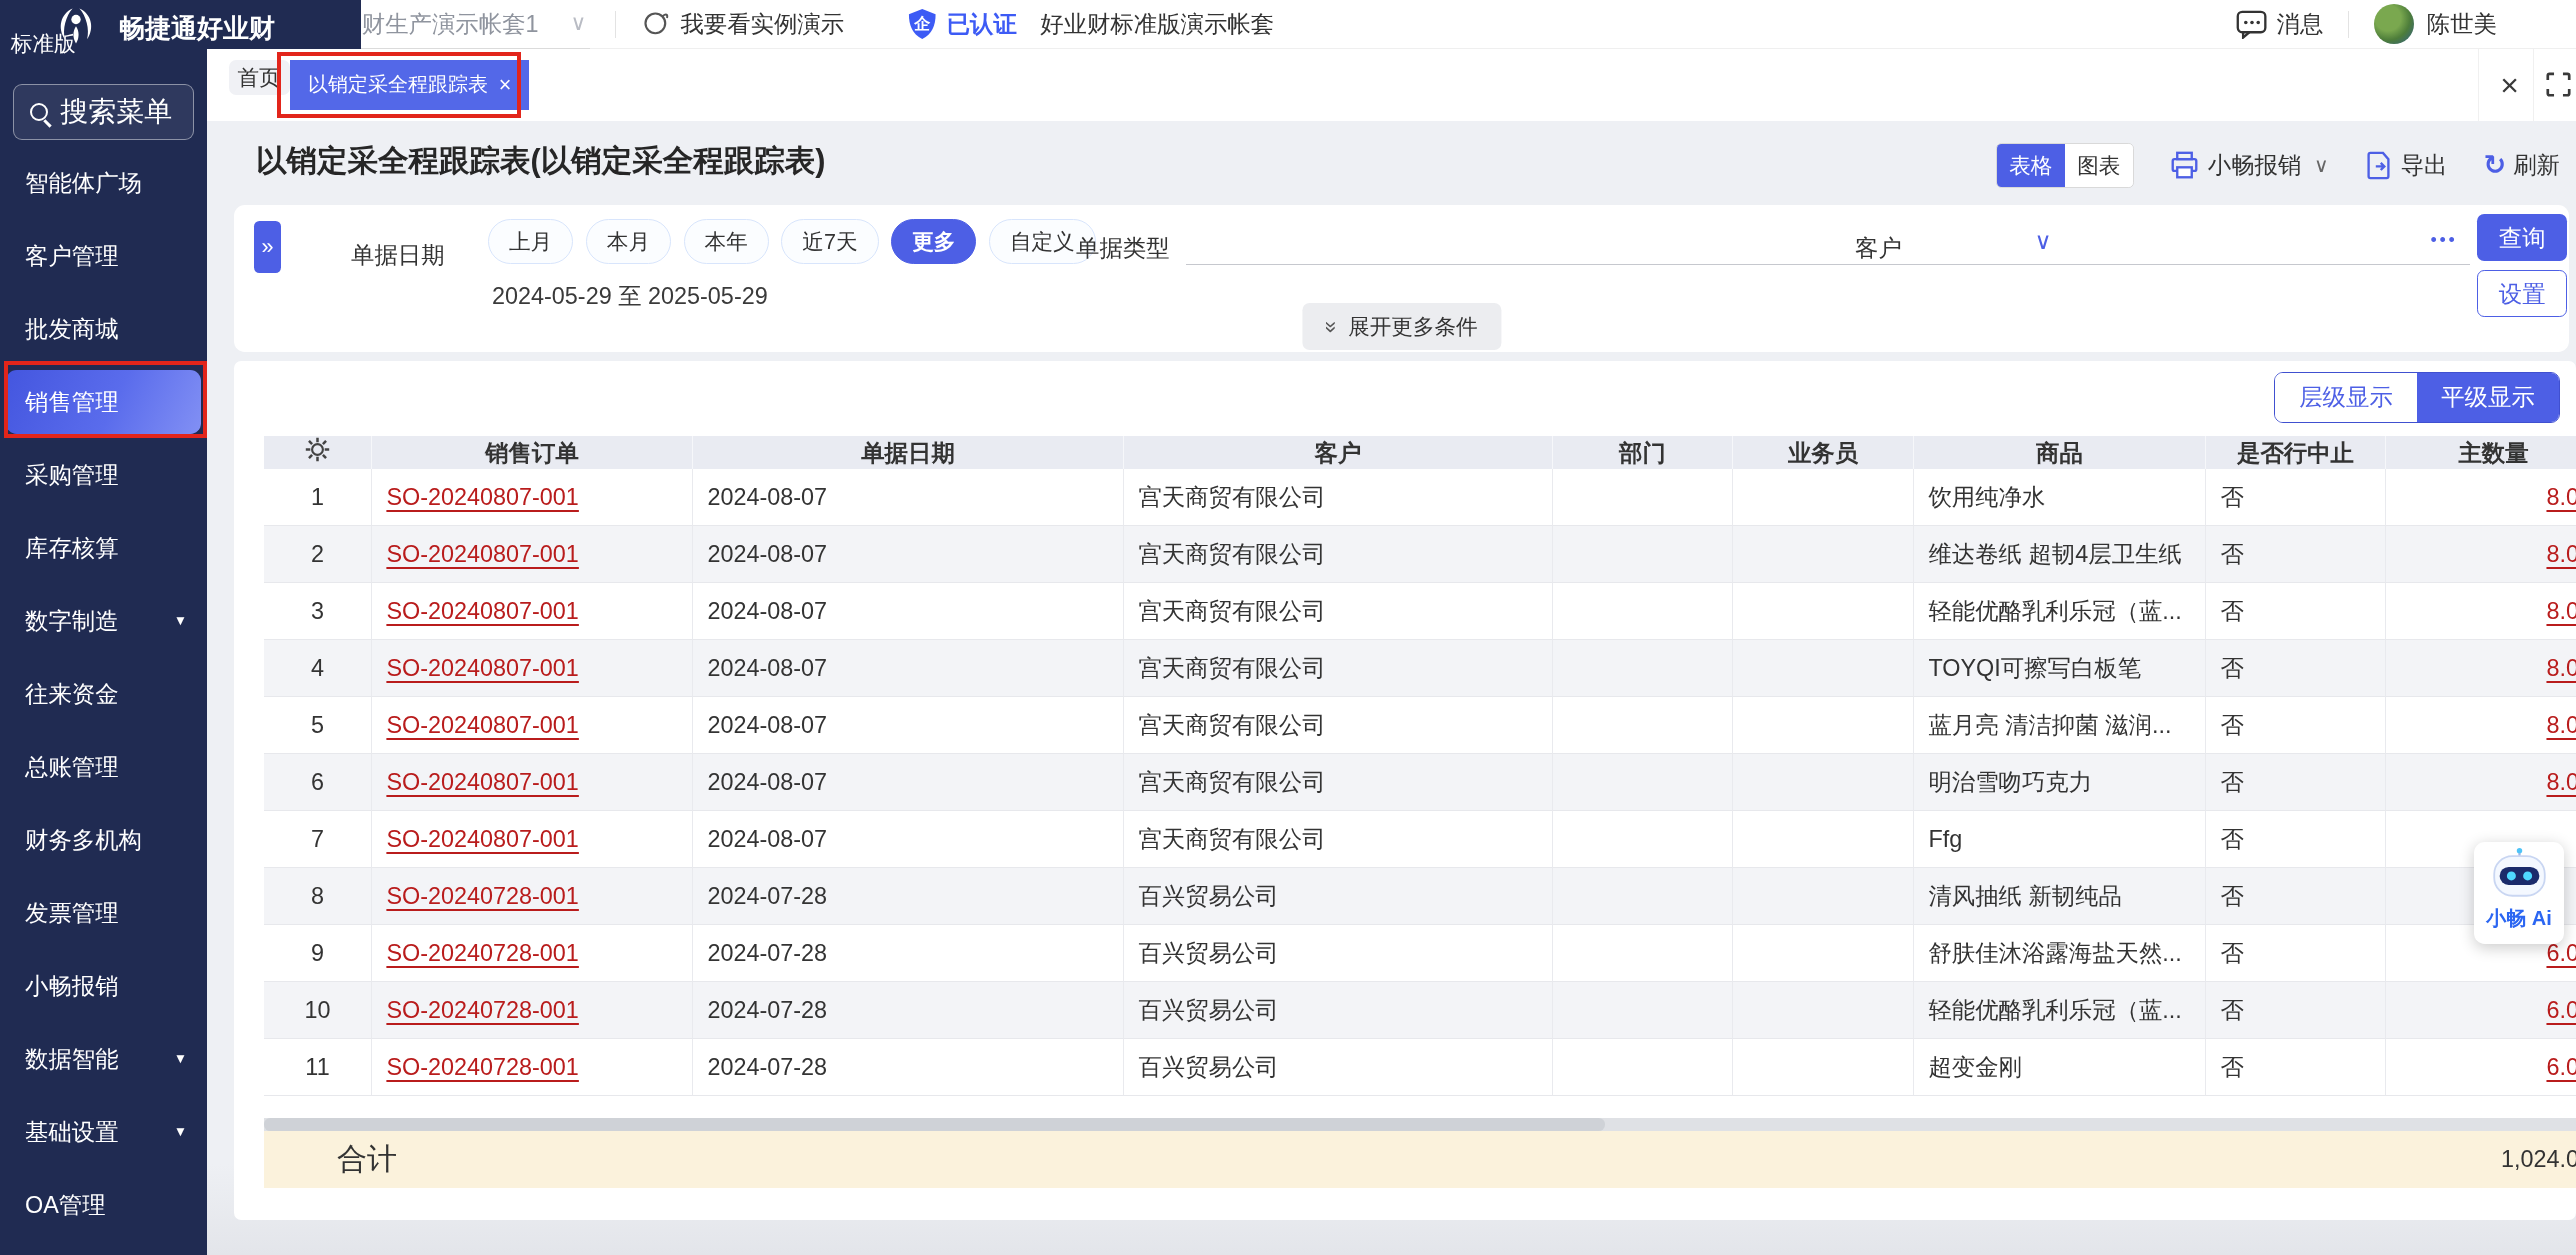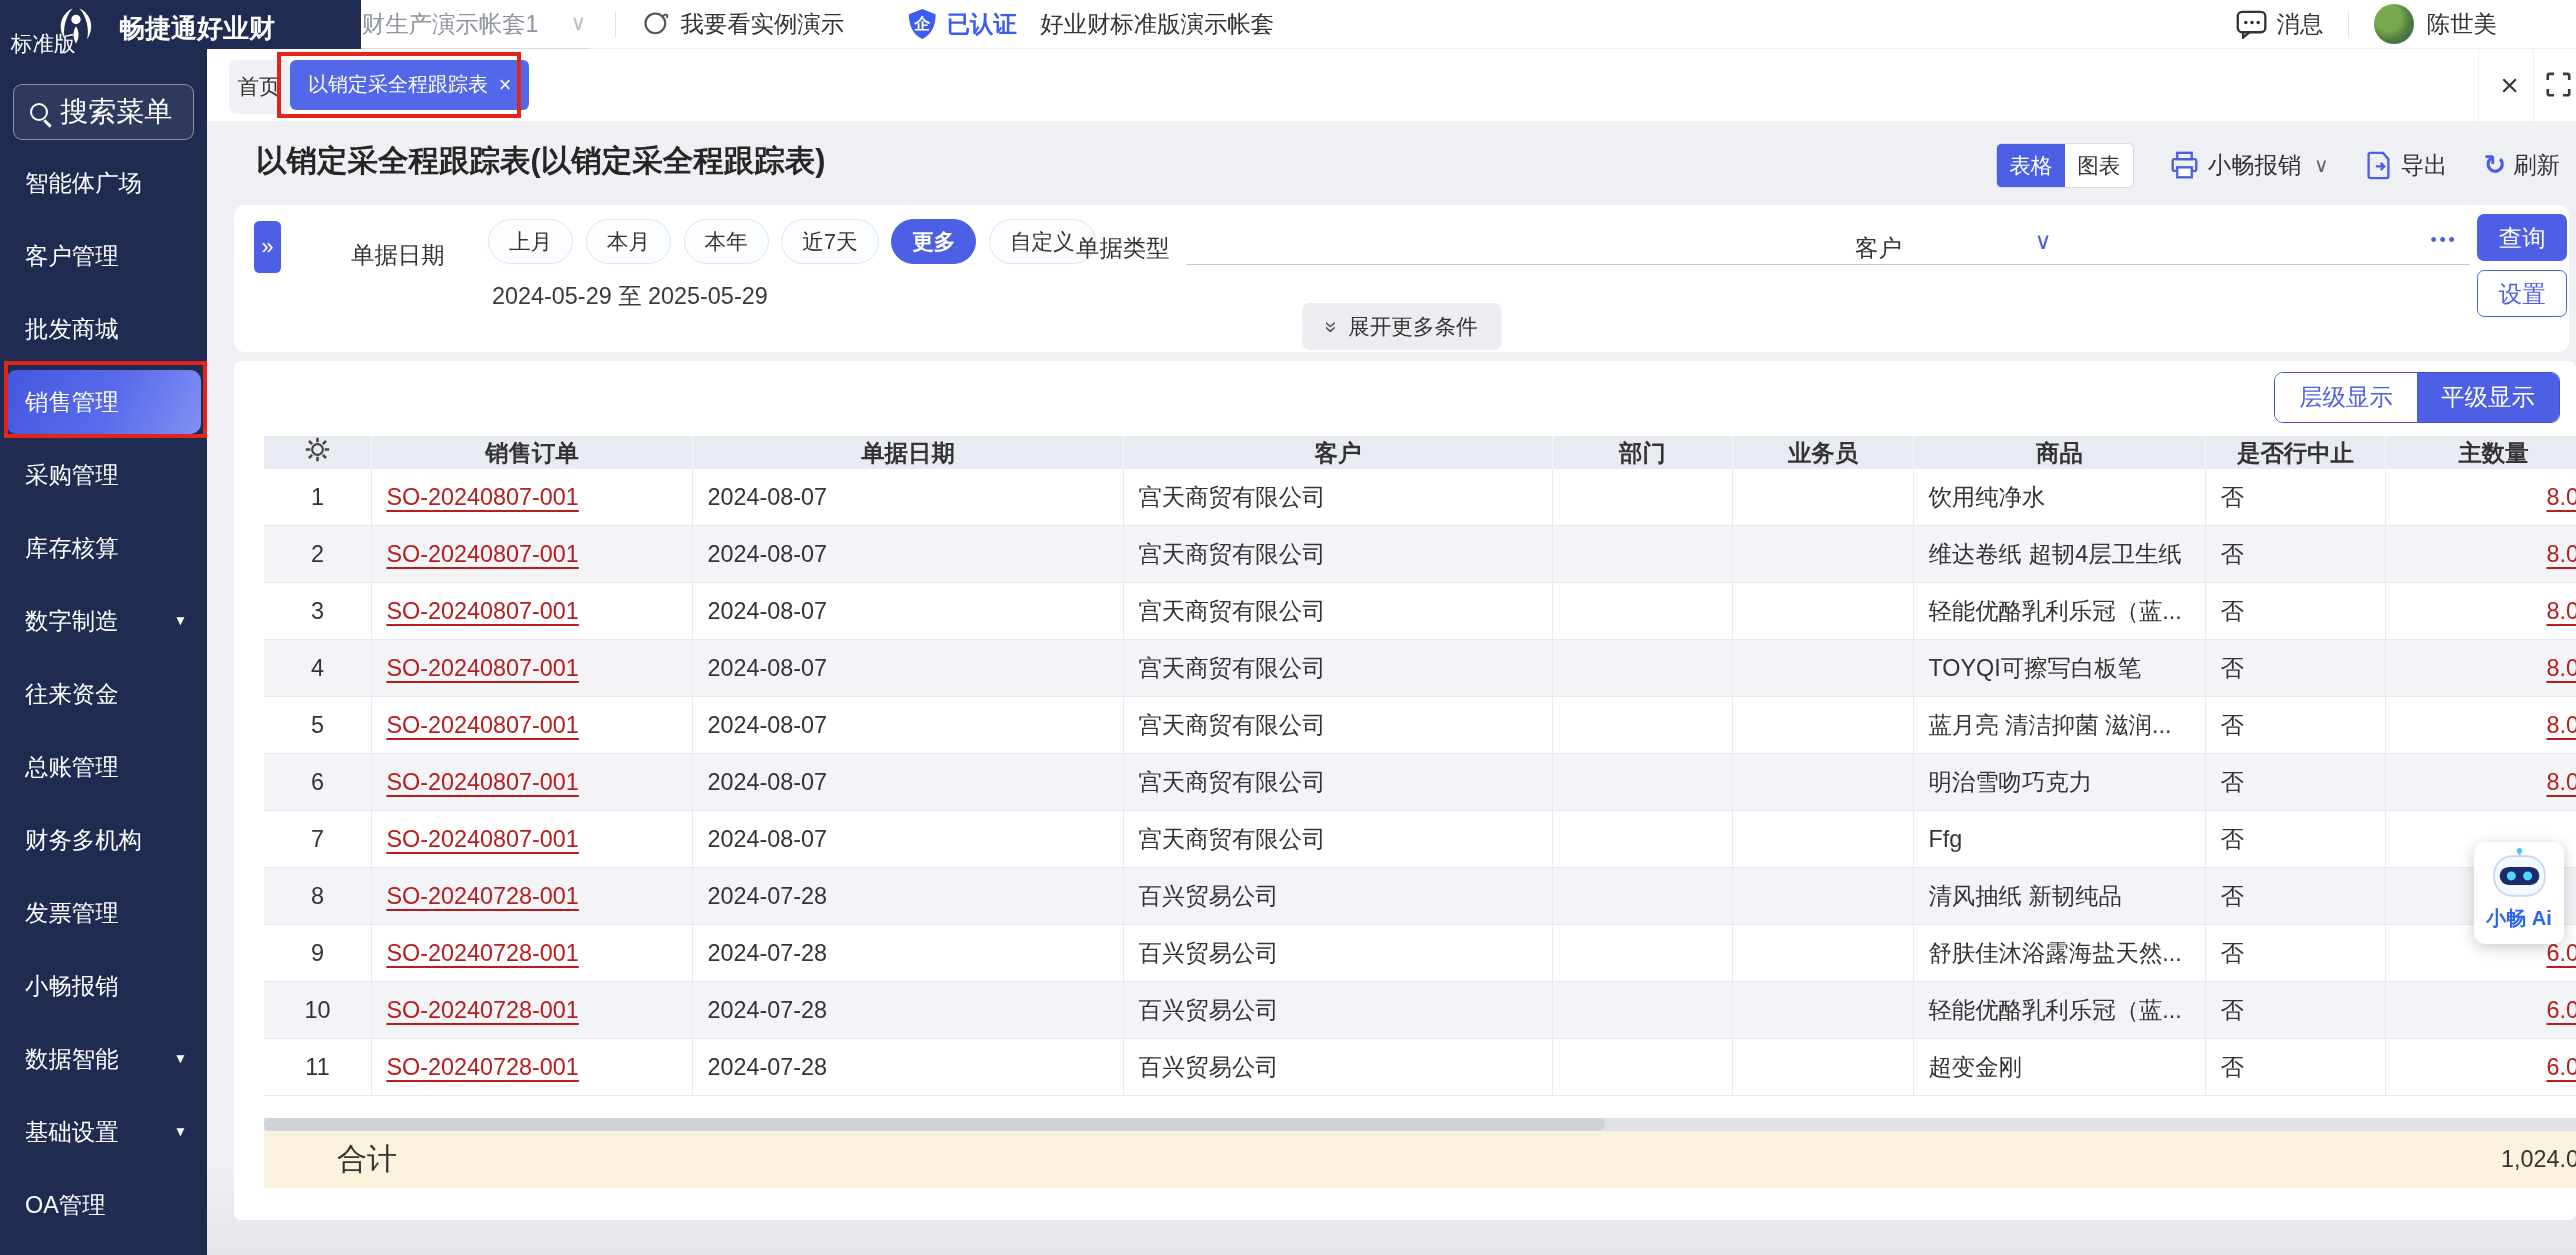--- a/index.html
+++ b/index.html
@@ -28,22 +28,22 @@
   .tb-group{display:flex;align-items:center;font-size:23.4px;color:#333;white-space:nowrap}
   .tb-group svg{margin-right:9px}
   #cert-group{margin-left:63px;color:#3D5BF5;font-weight:bold}
   #acct-name{margin-left:23.4px;font-size:23.4px;color:#333;white-space:nowrap}
   #tb-spacer{flex:1}
   #msg-group{display:flex;align-items:center;font-size:23.4px;color:#333}
   #avatar{width:40px;height:40px;border-radius:50%;background:radial-gradient(circle at 35% 35%,#7aa84f 0 35%,#4d7d3a 60%,#2f5d8f 100%);margin-right:12.6px;flex:0 0 auto}
   #user-name{font-size:23.4px;color:#333;margin-right:79px;white-space:nowrap}
   
   #tabbar{position:absolute;left:207px;top:49px;width:2369px;height:72px;background:#fff;z-index:3}
-  #tab-home{position:absolute;left:21.6px;top:10.8px;width:61px;height:54px;background:#F0F1F5;border-radius:7.2px;display:flex;align-items:center;justify-content:center;font-size:21.6px;color:#333;cursor:pointer}
-  #tab-active{position:absolute;left:83px;top:10.8px;height:50px;background:#5368E8;border-radius:6px;display:flex;align-items:center;padding:0 18px;color:#fff;font-size:20px;cursor:pointer;white-space:nowrap}
+  #tab-home{position:absolute;left:21.6px;top:10.8px;width:61px;height:35px;background:#F0F1F5;border-radius:7.2px;display:flex;align-items:center;justify-content:center;font-size:21.6px;color:#333;cursor:pointer}
+  #tab-active{position:absolute;left:83px;top:10.8px;height:50px;background:#5368E8;border-radius:0;display:flex;align-items:center;padding:0 18px;color:#fff;font-size:20px;cursor:pointer;white-space:nowrap}
   #tab-active .tab-close{margin-left:10.8px;font-size:21.6px}
   #anno-tab{position:absolute;left:70px;top:2.7px;width:244px;height:66px;border:4.5px solid #E2251B;z-index:40;pointer-events:none}
   #anno-sidebar{position:absolute;left:3.6px;top:361px;width:203px;height:77px;border:4.5px solid #E2251B;z-index:40;pointer-events:none}
   .tab-divider{position:absolute;top:0;width:0.9px;height:72px;background:#F0F0F0}
   #tab-close-page{position:absolute;left:2278px;top:0;width:49px;height:72px;display:flex;align-items:center;justify-content:center;font-size:32px;color:#3a3a3a;cursor:pointer}
   #tab-fullscreen{position:absolute;left:2339px;top:23.4px;cursor:pointer}
   
   #main{position:absolute;left:207px;top:121px;width:2369px;height:1134px;background:linear-gradient(#EEF0F4 92%,#E3E5EA)}
   #page-title{position:absolute;left:49px;top:20px;font-size:30.5px;font-weight:700;color:#262626}
   #tools-row{position:absolute;top:21.6px;right:16px;display:flex;align-items:center;gap:36px}

